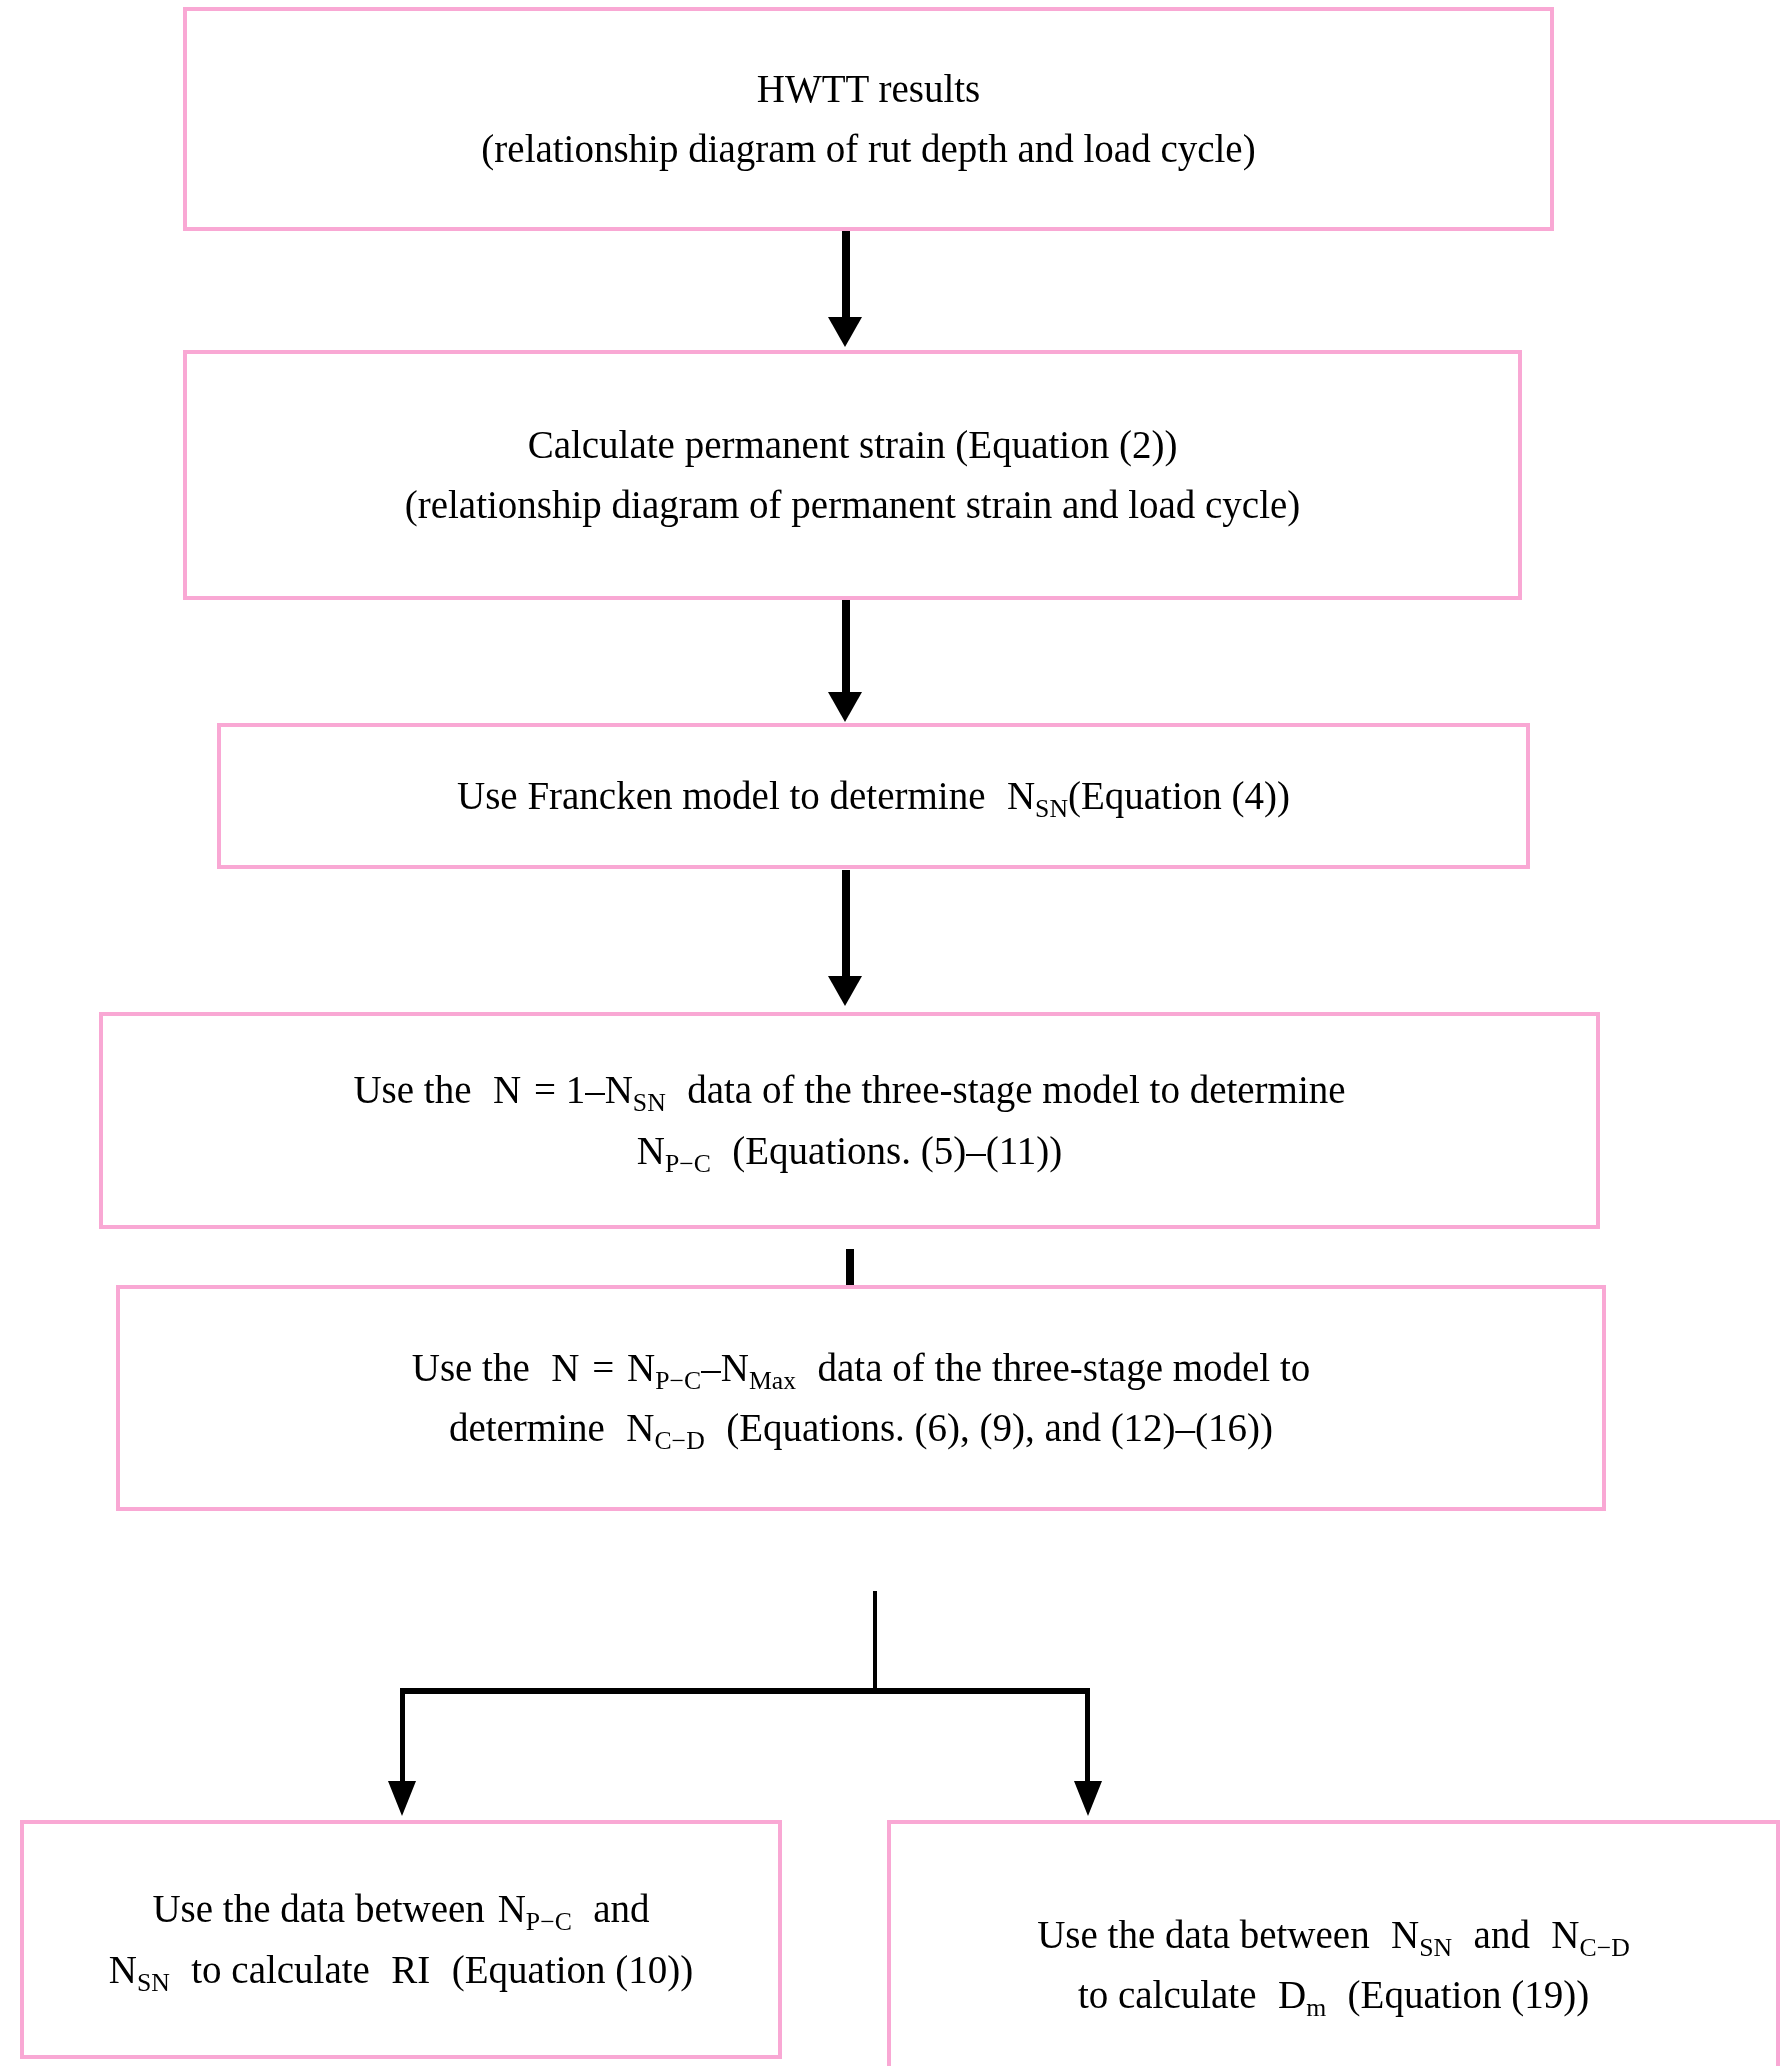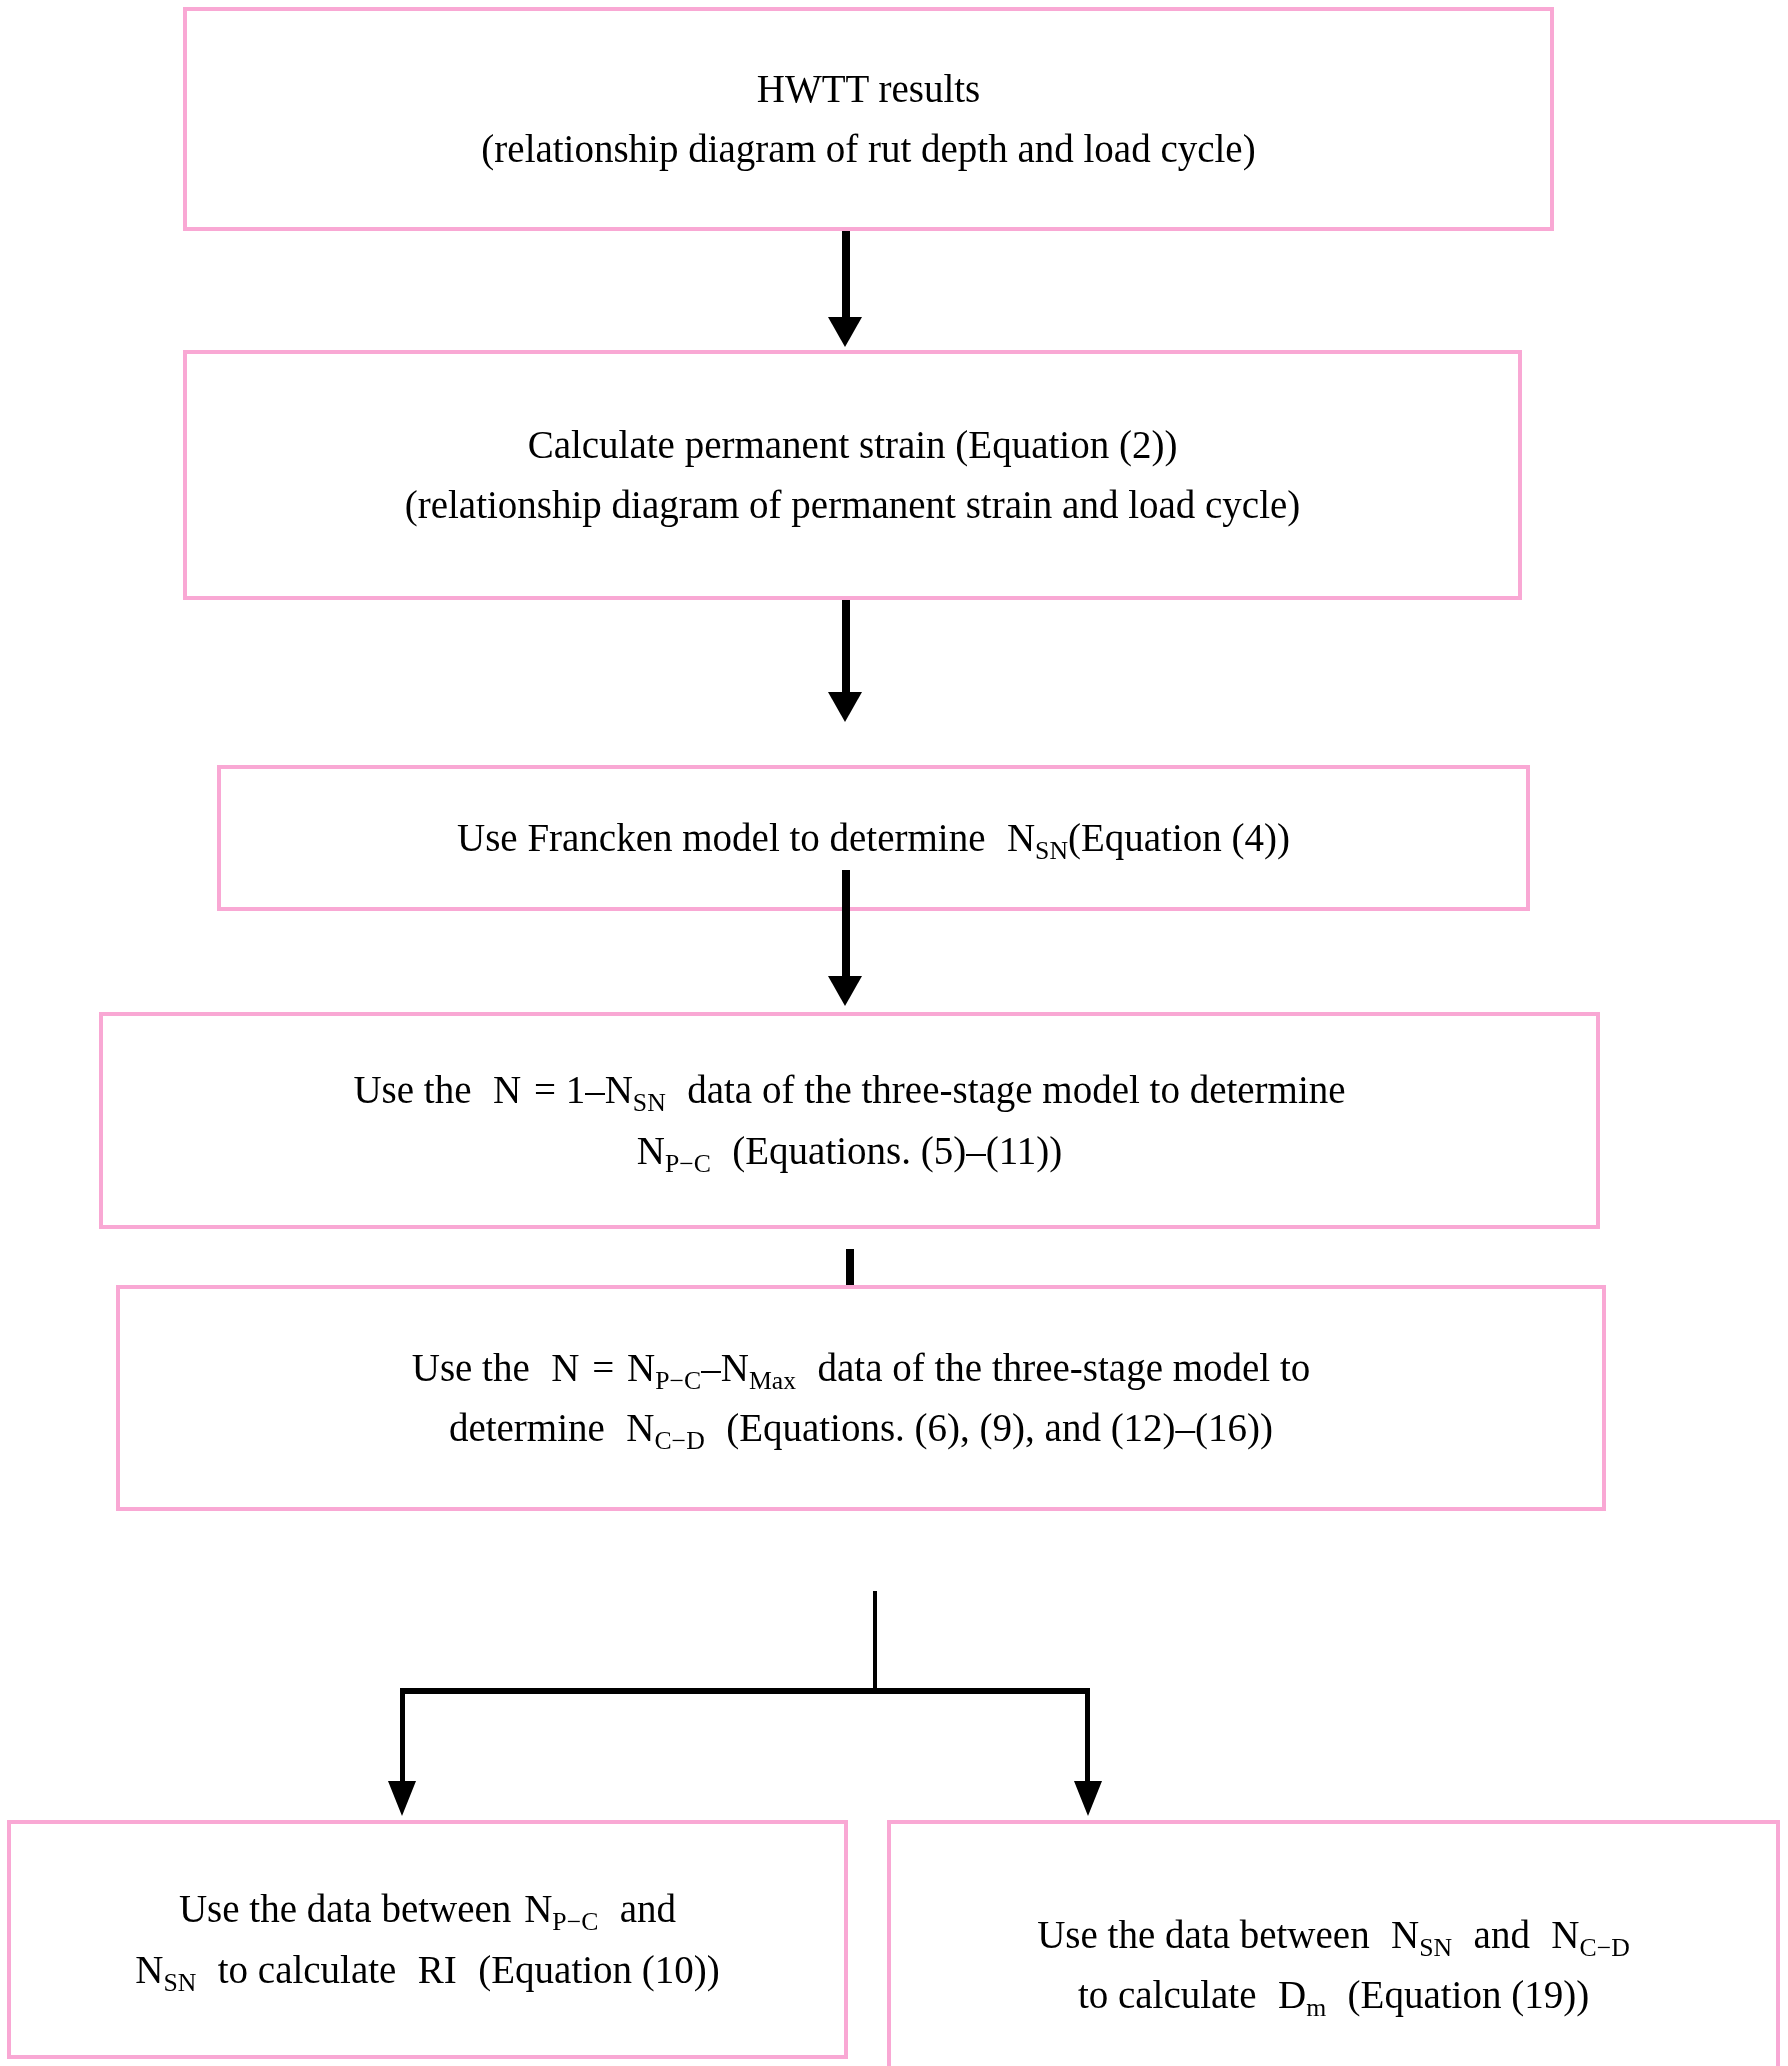--- a/index.html
+++ b/index.html
@@ -78,21 +78,21 @@
   <div class="arrowhead" style="left:828px; top:317px;"></div>
 
   <div class="box" style="left:183px; top:350px; width:1339px; height:250px;">
     <div class="tline">Calculate permanent strain (Equation (2))</div>
     <div class="tline">(relationship diagram of permanent strain and load cycle)</div>
   </div>
 
   <div class="vline" style="left:842px; top:600px; width:8px; height:93px;"></div>
   <div class="arrowhead" style="left:828px; top:692px;"></div>
 
-  <div class="box" style="left:217px; top:723px; width:1313px; height:146px;margin-top:42px;">
+  <div class="box" style="left:217px; top:723px; width:1313px; height:146px;">
     <div class="tline">
       <span>Use Francken model to determine</span><span class="spw"></span><span><span>N</span><sub>SN</sub></span><span>(Equation (4))</span>
     </div>
   </div>
 
   <div class="vline" style="left:842px; top:870px; width:8px; height:107px;"></div>
   <div class="arrowhead" style="left:828px; top:976px;"></div>
 
   <div class="box" style="left:99px; top:1012px; width:1501px; height:217px;">
     <div class="tline">
@@ -115,21 +115,21 @@
     </div>
   </div>
 
   <div class="vline" style="left:873px; top:1591px; width:4px; height:100px;"></div>
   <div class="hline" style="left:400px; top:1688px; width:690px; height:5.8px;"></div>
   <div class="vline" style="left:400px; top:1688px; width:4.6px; height:96px;"></div>
   <div class="arrowhead thin" style="left:388px; top:1781px;"></div>
   <div class="vline" style="left:1085px; top:1688px; width:4.6px; height:96px;"></div>
   <div class="arrowhead thin" style="left:1074px; top:1781px;"></div>
 
-  <div class="box" style="left:7px; top:1820px; width:841px; height:239px;">
+  <div class="box" style="left:20px; top:1820px; width:762px; height:239px;">
     <div class="tline">
       <span>Use the data between</span><span class="sp"></span><span><span>N</span><sub>P−C</sub></span><span class="spw"></span><span>and</span>
     </div>
     <div class="tline">
       <span><span>N</span><sub>SN</sub></span><span class="spw"></span><span>to calculate</span><span class="spw"></span><span>RI</span><span class="spw"></span><span>(Equation (10))</span>
     </div>
   </div>
 
   <div class="box" style="left:887px; top:1820px; width:893px; height:290px;">
     <div class="tline">

